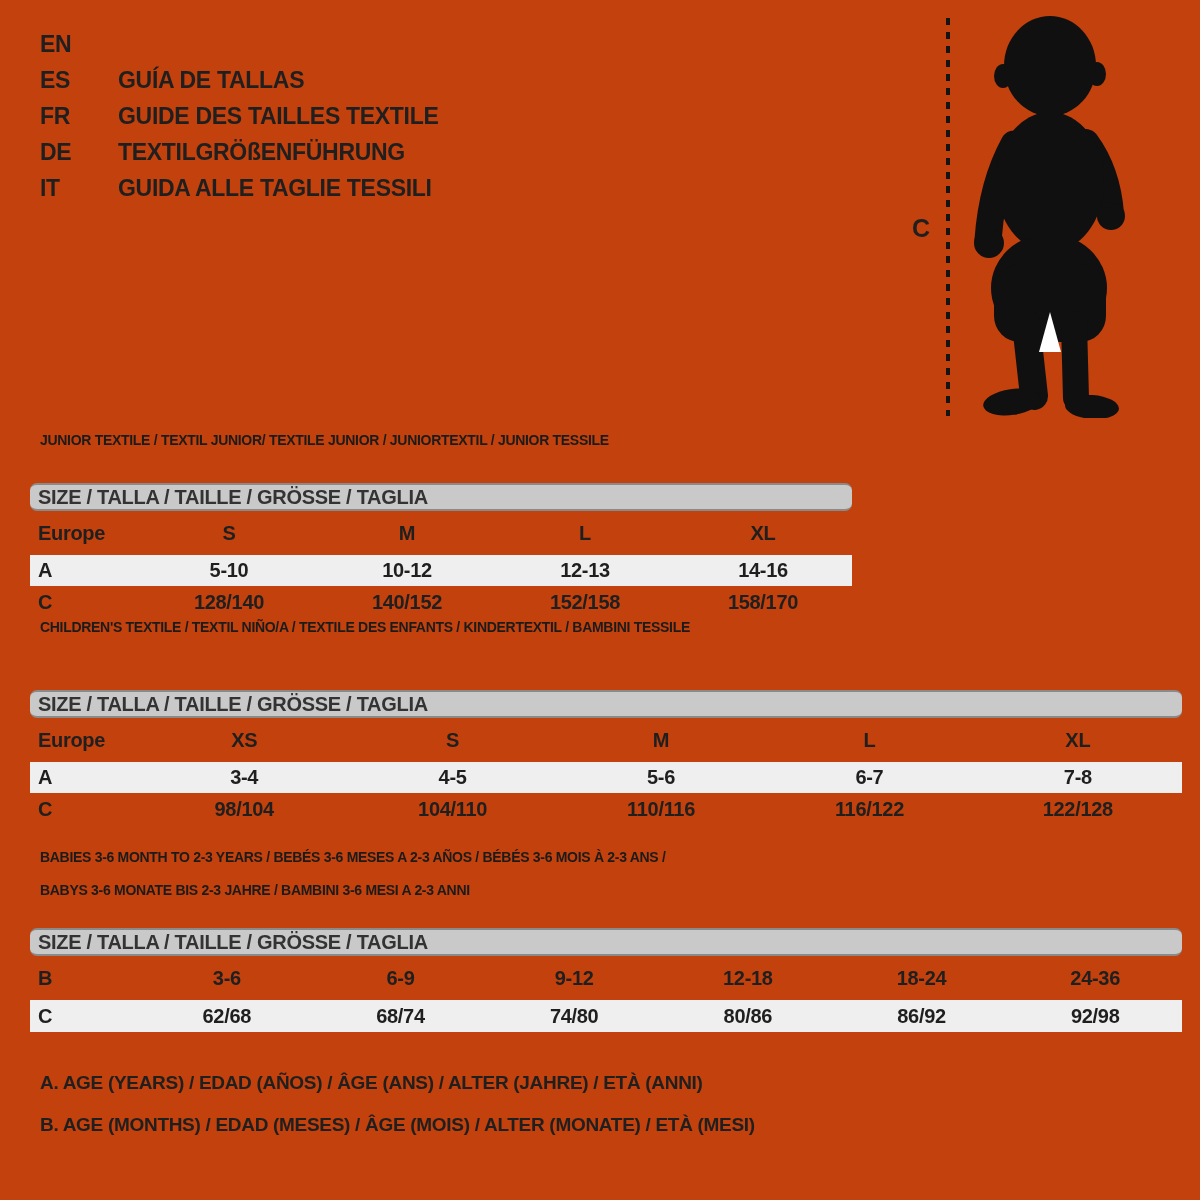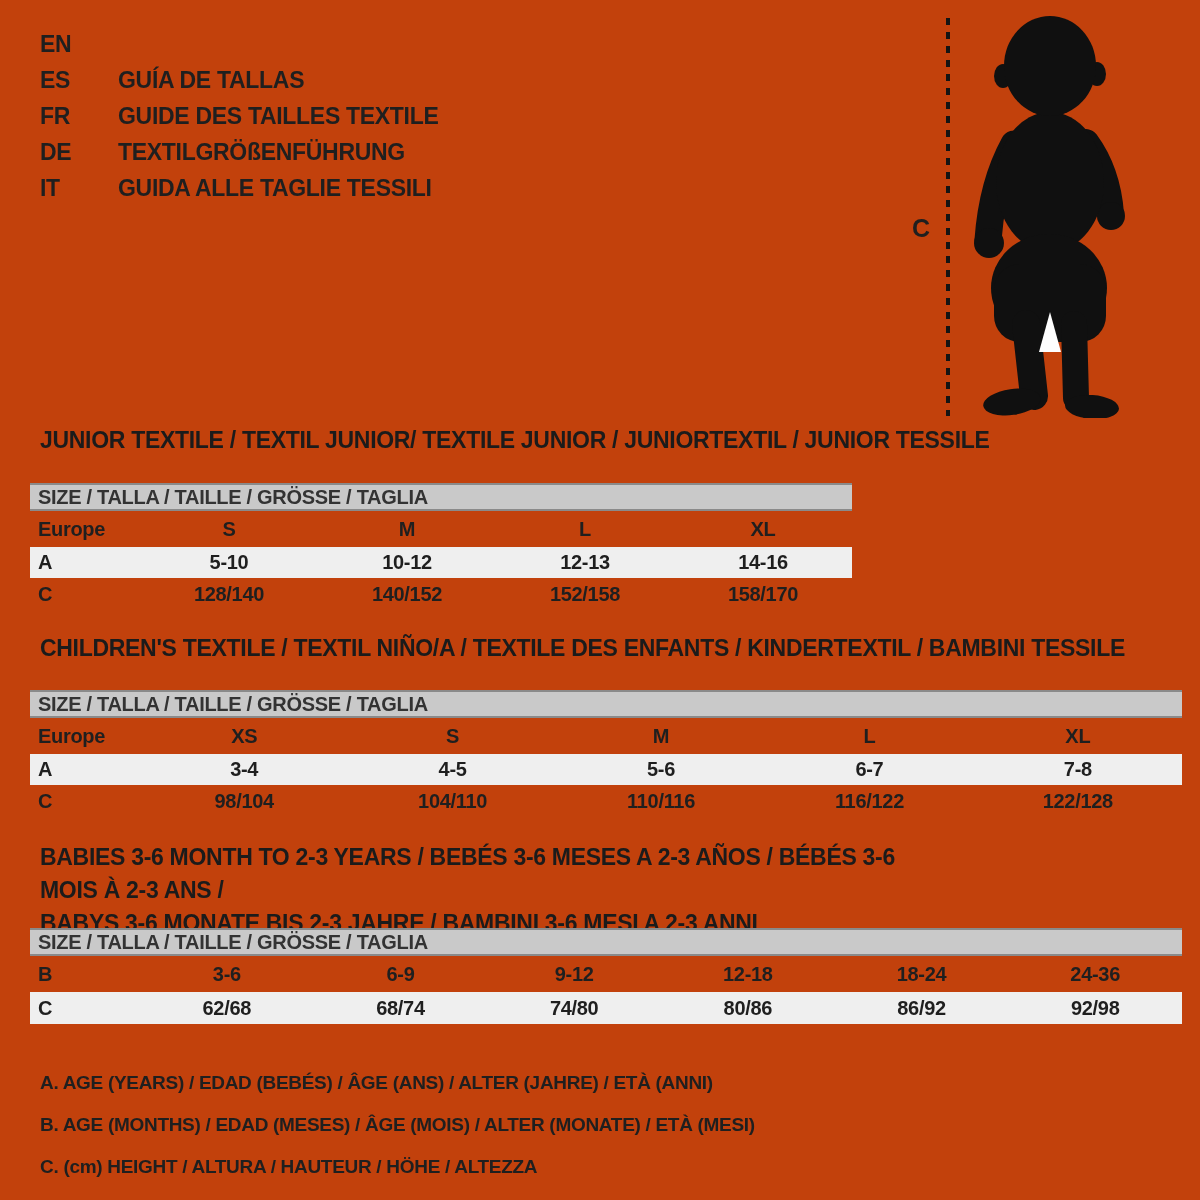--- a/index.html
+++ b/index.html
@@ -19,43 +19,44 @@
   
   .height-line{
     position:absolute;left:946px;top:18px;width:4px;height:398px;
     background:repeating-linear-gradient(to bottom,#141414 0 7px,transparent 7px 14px);
   }
   .measure-c{position:absolute;left:912px;top:214px;font-size:25px;font-weight:700;}
   .baby{position:absolute;left:962px;top:12px;}
   
   .sec-title{
     position:absolute;left:40px;
-    font-size:23px;font-weight:700;letter-spacing:-0.3px;line-height:23px;
+    font-size:14px;font-weight:700;letter-spacing:-0.3px;line-height:23px;
     color:#1b1b1b;white-space:nowrap;
   }
   .babies-title{white-space:normal;width:900px;line-height:33px;}
   
   .tbl{position:absolute;left:30px;}
   .band{
     height:24px;line-height:24px;
     background:#c9c9c9;
     border-top:2px solid #8a8a8a;border-bottom:2px solid #8a8a8a;
     font-size:20px;font-weight:700;letter-spacing:-0.3px;color:#333333;
     padding-left:8px;
+    border-radius:7px;
   }
   .trow{display:flex;align-items:center;}
   .trow .lbl{
     width:110px;padding-left:8px;box-sizing:border-box;
     font-size:20px;font-weight:700;letter-spacing:-0.3px;text-align:left;
   }
   .trow .cell{
     flex:1;text-align:center;
     font-size:20px;font-weight:700;letter-spacing:-0.3px;
   }
-  .h36{height:36px;}
+  .h36{height:44px;}
   .h31{height:31px;}
   .h33{height:33px;}
   .h32{height:32px;}
   .alt{background:#efefef;}
   
   .legend{position:absolute;left:40px;top:1062px;}
   .legend-line{
     height:42px;line-height:42px;
     font-size:19px;font-weight:700;letter-spacing:-0.3px;white-space:nowrap;
   }
@@ -135,21 +136,21 @@
     </div>
     <div class="trow h33">
       <div class="lbl">C</div>
       <div class="cell">128/140</div>
       <div class="cell">140/152</div>
       <div class="cell">152/158</div>
       <div class="cell">158/170</div>
     </div>
   </div>
 
-  <div class="sec-title" style="top:637px">CHILDREN'S TEXTILE / TEXTIL NIÑO/A / TEXTILE DES ENFANTS / KINDERTEXTIL / BAMBINI TESSILE</div>
+  <div class="sec-title" style="top:616px">CHILDREN'S TEXTILE / TEXTIL NIÑO/A / TEXTILE DES ENFANTS / KINDERTEXTIL / BAMBINI TESSILE</div>
   <div class="tbl" style="top:690px;width:1152px">
     <div class="band">SIZE / TALLA / TAILLE / GRÖSSE / TAGLIA</div>
     <div class="trow h36">
       <div class="lbl">Europe</div>
       <div class="cell">XS</div>
       <div class="cell">S</div>
       <div class="cell">M</div>
       <div class="cell">L</div>
       <div class="cell">XL</div>
     </div>
@@ -191,18 +192,17 @@
       <div class="cell">62/68</div>
       <div class="cell">68/74</div>
       <div class="cell">74/80</div>
       <div class="cell">80/86</div>
       <div class="cell">86/92</div>
       <div class="cell">92/98</div>
     </div>
   </div>
 
   <div class="legend">
-    <div class="legend-line">A. AGE (YEARS) / EDAD (BEBÉS) / ÂGE (ANS) / ALTER (JAHRE) / ETÀ (ANNI)</div>
+    <div class="legend-line">A. AGE (YEARS) / EDAD (AÑOS) / ÂGE (ANS) / ALTER (JAHRE) / ETÀ (ANNI)</div>
     <div class="legend-line">B. AGE (MONTHS) / EDAD (MESES) / ÂGE (MOIS) / ALTER (MONATE) / ETÀ (MESI)</div>
-    <div class="legend-line">C. (cm) HEIGHT / ALTURA / HAUTEUR / HÖHE / ALTEZZA</div>
   </div>
 
 </div>
 
 </body></html>

